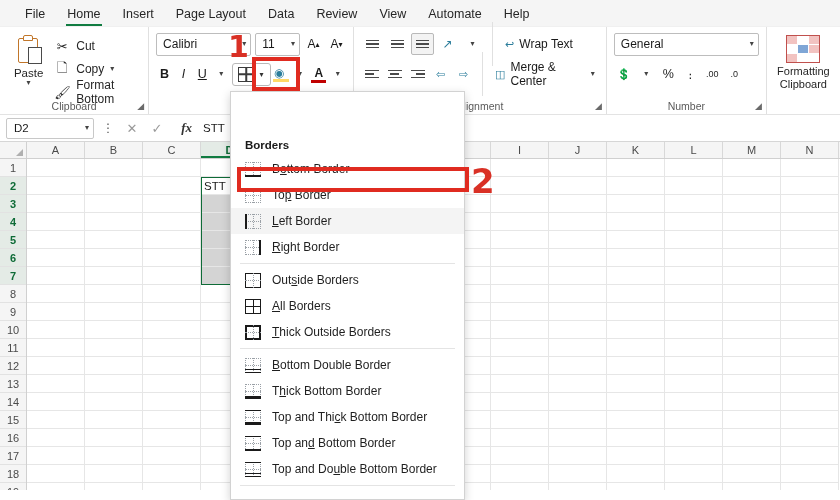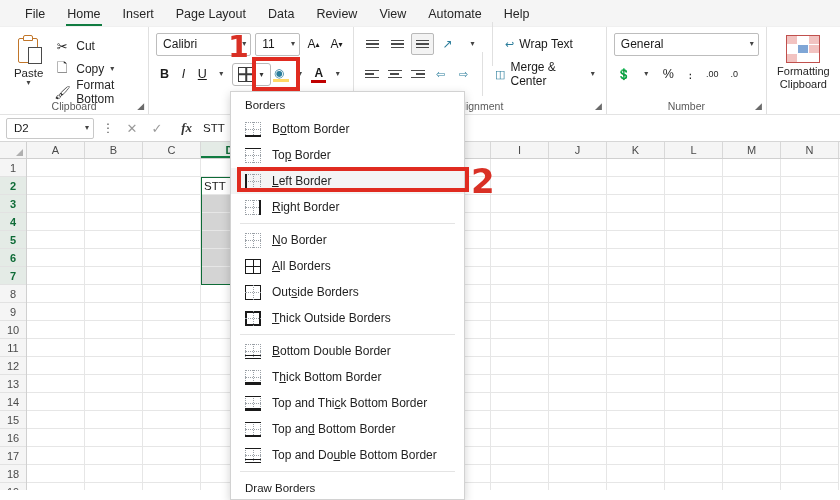--- a/index.html
+++ b/index.html
@@ -203,22 +203,23 @@
   }
 
   
   .bmenu {
     position:absolute; left:230px; top:91px; width:235px; height:409px;
     background:#fff; border:1px solid #d2d2d2;
     box-shadow: 0 3px 9px rgba(0,0,0,0.18);
     z-index: 30; overflow:hidden;
   }
   .bm-head {
-    font-size:11.5px; font-weight:400; color:#1a1a1a;
+    font-size:11.5px; font-weight:700; color:#1a1a1a;
     padding: 7px 0 5px 14px;
+    margin-top: 40px;
   }
   .bm-item {
     height:26px; display:flex; align-items:center; gap:11px;
     padding-left:14px; font-size:12px; color:#1f1f1f;
   }
   .bm-item .txt u { text-decoration: underline; }
   .bm-sep { height:1px; background:#e4e4e4; margin:3px 9px; }
   .bi { width:16px; height:15px; position:relative; flex:none; }
 
   
@@ -856,41 +857,33 @@
           <span class="fr"></span>
           <span class="mv"></span>
           <span class="mh"></span>
           <span class="sR"></span>
         </span>
         <span class="txt"><u>R</u>ight Border</span>
       </div>
       <div class="bm-sep"></div>
       <div class="bm-item">
         <span class="bi">
-          <span class="fr"></span>
-          <span class="mv"></span>
-          <span class="mh"></span>
-        </span>
-        <span class="txt"><u>N</u>o Border</span>
+          <span class="solidall"></span>
+          <span class="mv"></span>
+          <span class="mh"></span>
+        </span>
+        <span class="txt">Out<u>s</u>ide Borders</span>
       </div>
       <div class="bm-item">
         <span class="bi">
           <span class="solidall"></span>
           <span class="solidv"></span>
           <span class="solidh"></span>
         </span>
         <span class="txt"><u>A</u>ll Borders</span>
-      </div>
-      <div class="bm-item">
-        <span class="bi">
-          <span class="solidall"></span>
-          <span class="mv"></span>
-          <span class="mh"></span>
-        </span>
-        <span class="txt">Out<u>s</u>ide Borders</span>
       </div>
       <div class="bm-item">
         <span class="bi">
           <span class="thick"></span>
           <span class="mv"></span>
           <span class="mh"></span>
         </span>
         <span class="txt"><u>T</u>hick Outside Borders</span>
       </div>
       <div class="bm-sep"></div>

